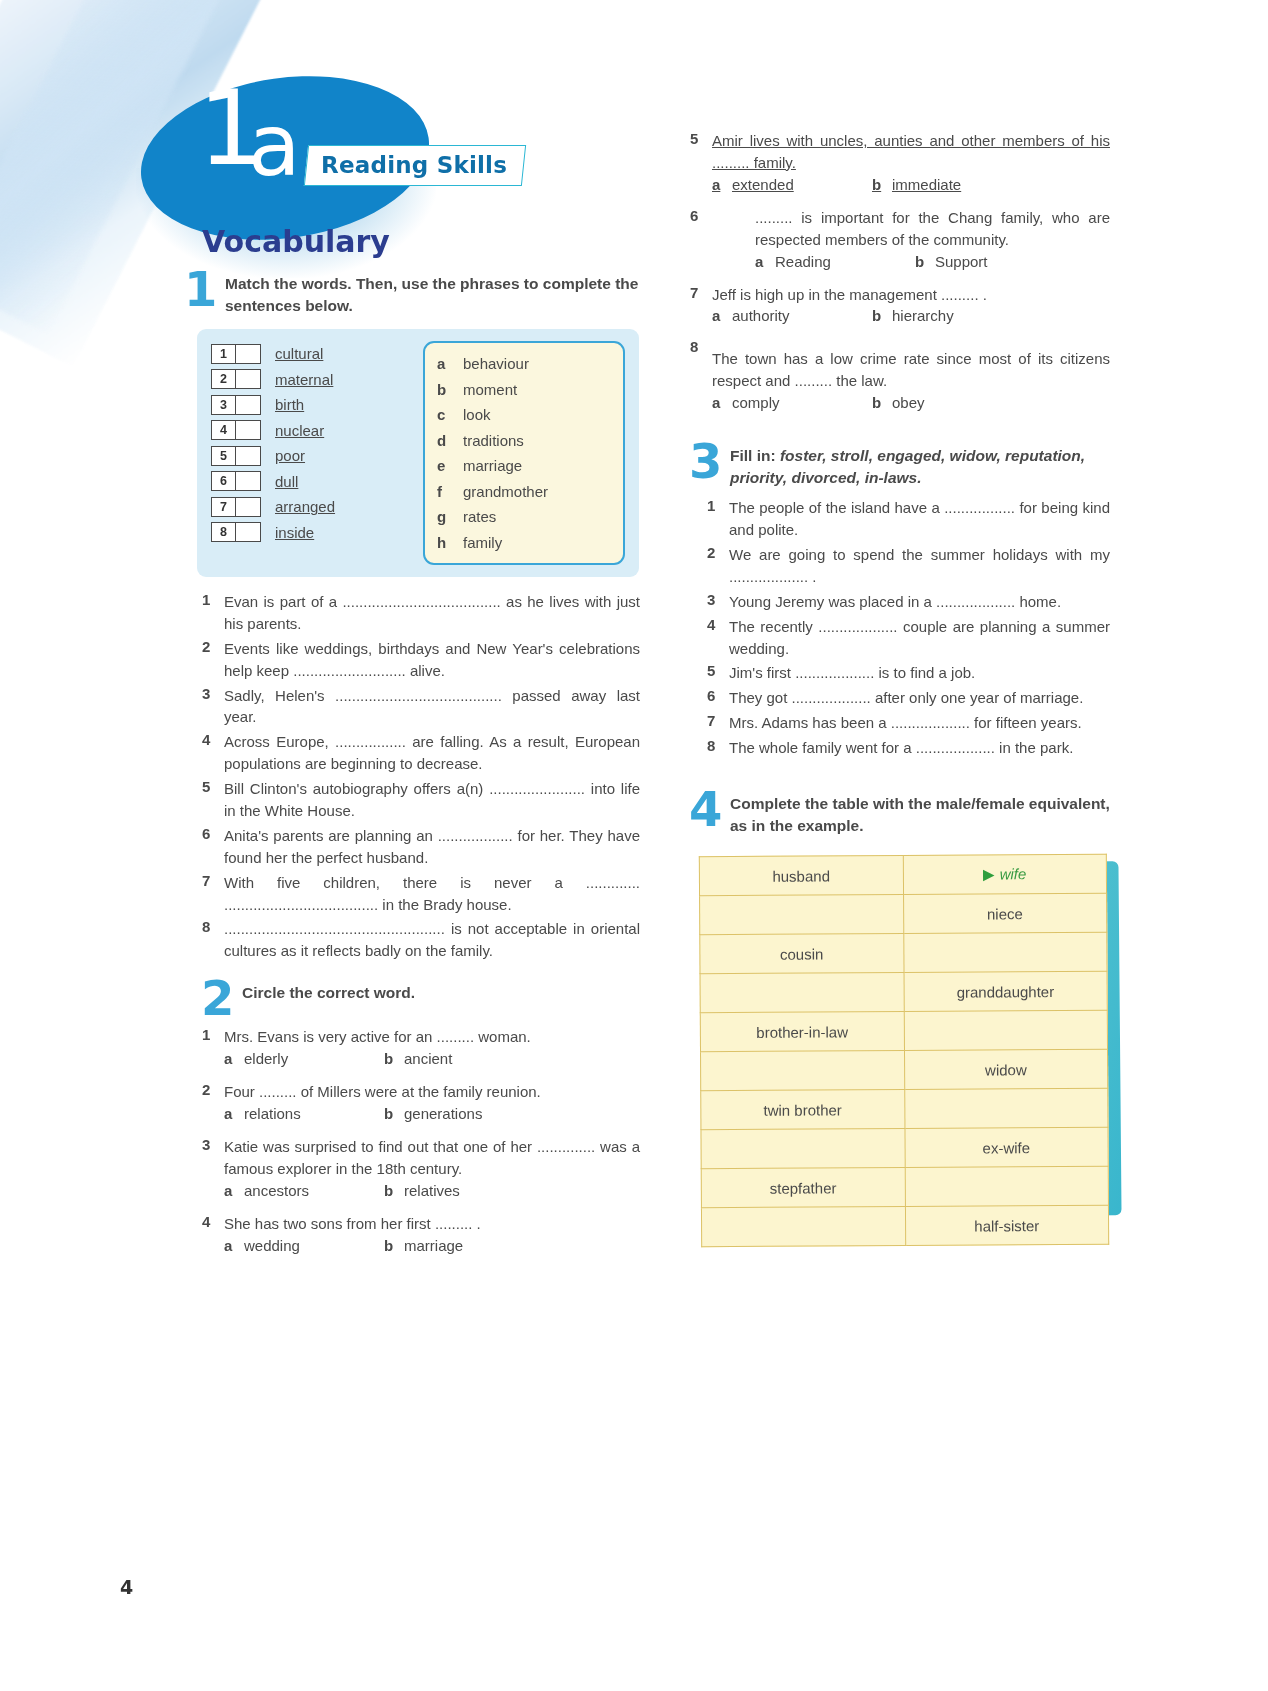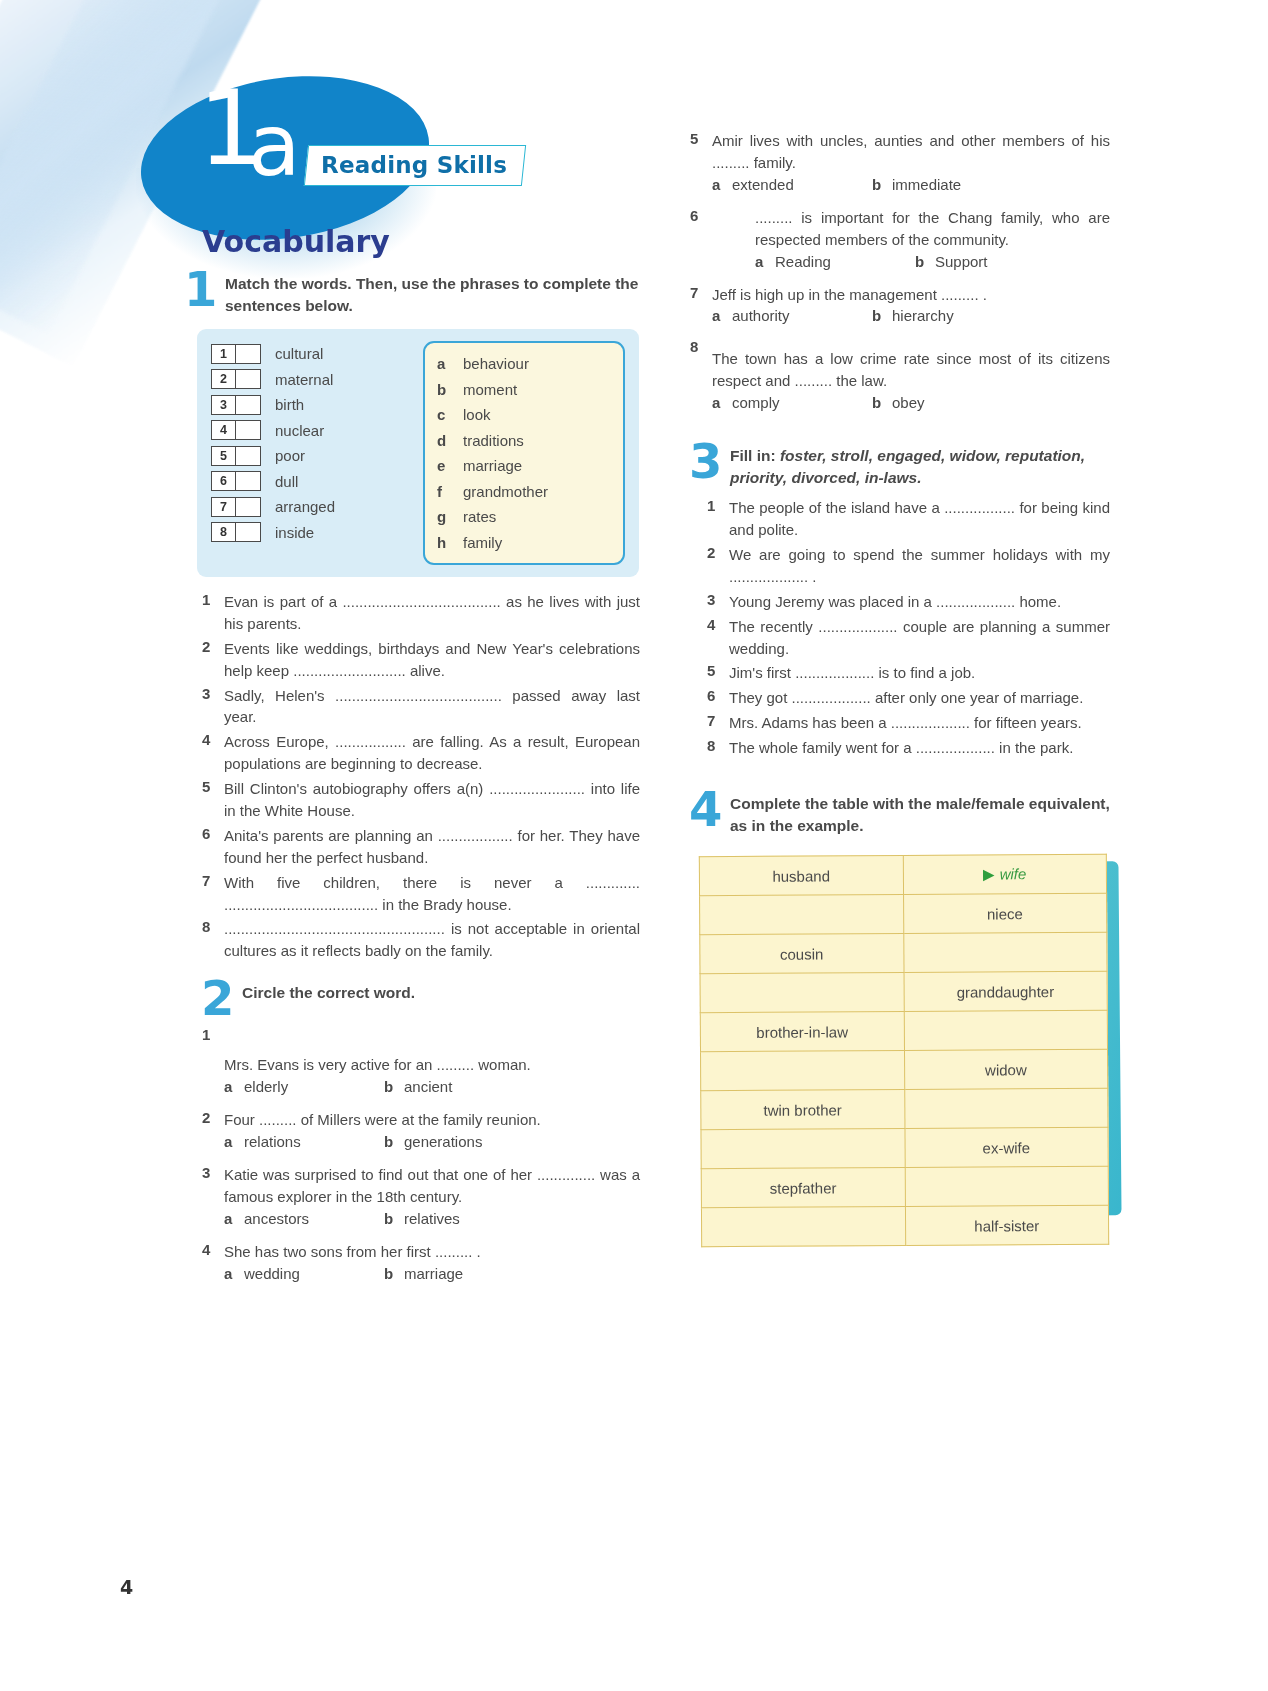--- a/index.html
+++ b/index.html
@@ -105,21 +105,21 @@
   .match-left { width:212px; }
   .match-row { display:flex; align-items:center; height:25.5px; }
   .num-cell {
     width:23px; height:18px; border:1.4px solid #4a4a4a; background:#ffffff;
     font-size:12.5px; line-height:18px; text-align:center; color:#333;
     font-weight:bold;
   }
   .ans-cell {
     width:24px; height:18px; border:1.4px solid #4a4a4a; border-left:none; background:#ffffff;
   }
-  .match-word { margin-left:14px; font-size:15px; color:#4a4a4a; }
+  .match-word { margin-left:14px; font-size:15px; color:#4a4a4a;text-decoration:underline; }
   .match-right {
     width:186px; background:#fbf7de;
     border:2px solid #3aa6d8; border-radius:11px;
     padding:8px 0 8px 12px; align-self:flex-start;
   }
   .opt-row { display:flex; height:25.5px; align-items:center; font-size:15px; }
   .opt-letter { width:26px; font-weight:bold; color:#4a4a4a; }
 
   
   .qlist { margin:14px 0 0 17px; }
@@ -307,21 +307,21 @@
       </div>
 
     <div class="ex spaced" style="margin-left:17px;margin-top:20px;">
       <div class="ex-num">2</div>
       <div class="ex-rubric">Circle the correct word.</div>
     </div>
 
     <div class="qlist" id="ex2-left" style="margin-top:22px;">
         <div class="q" style="margin-bottom: 14px;">
           <div class="q-n">1</div>
-          <div style="flex: 1 1 0%; margin-top: 28px;">
+          <div style="flex: 1 1 0%;">
             <div class="q-body">Mrs. Evans is very active for an ......... woman.</div>
             <div class="choices">
               <div class="choice">
                 <b>a</b>
                 <span>elderly</span>
               </div>
               <div class="choice">
                 <b>b</b>
                 <span>ancient</span>
               </div>
@@ -377,21 +377,21 @@
           </div>
         </div>
       </div>
   </div>
 
   <div class="col-right">
 
     <div class="qlist" id="ex2-right" style="margin:0;">
         <div class="q" style="margin-bottom: 14px;">
           <div class="q-n">5</div>
-          <div style="flex: 1 1 0%;">
+          <div style="flex: 1 1 0%; text-decoration: underline;">
             <div class="q-body">Amir lives with uncles, aunties and other members of his ......... family.</div>
             <div class="choices">
               <div class="choice">
                 <b>a</b>
                 <span>extended</span>
               </div>
               <div class="choice">
                 <b>b</b>
                 <span>immediate</span>
               </div>

